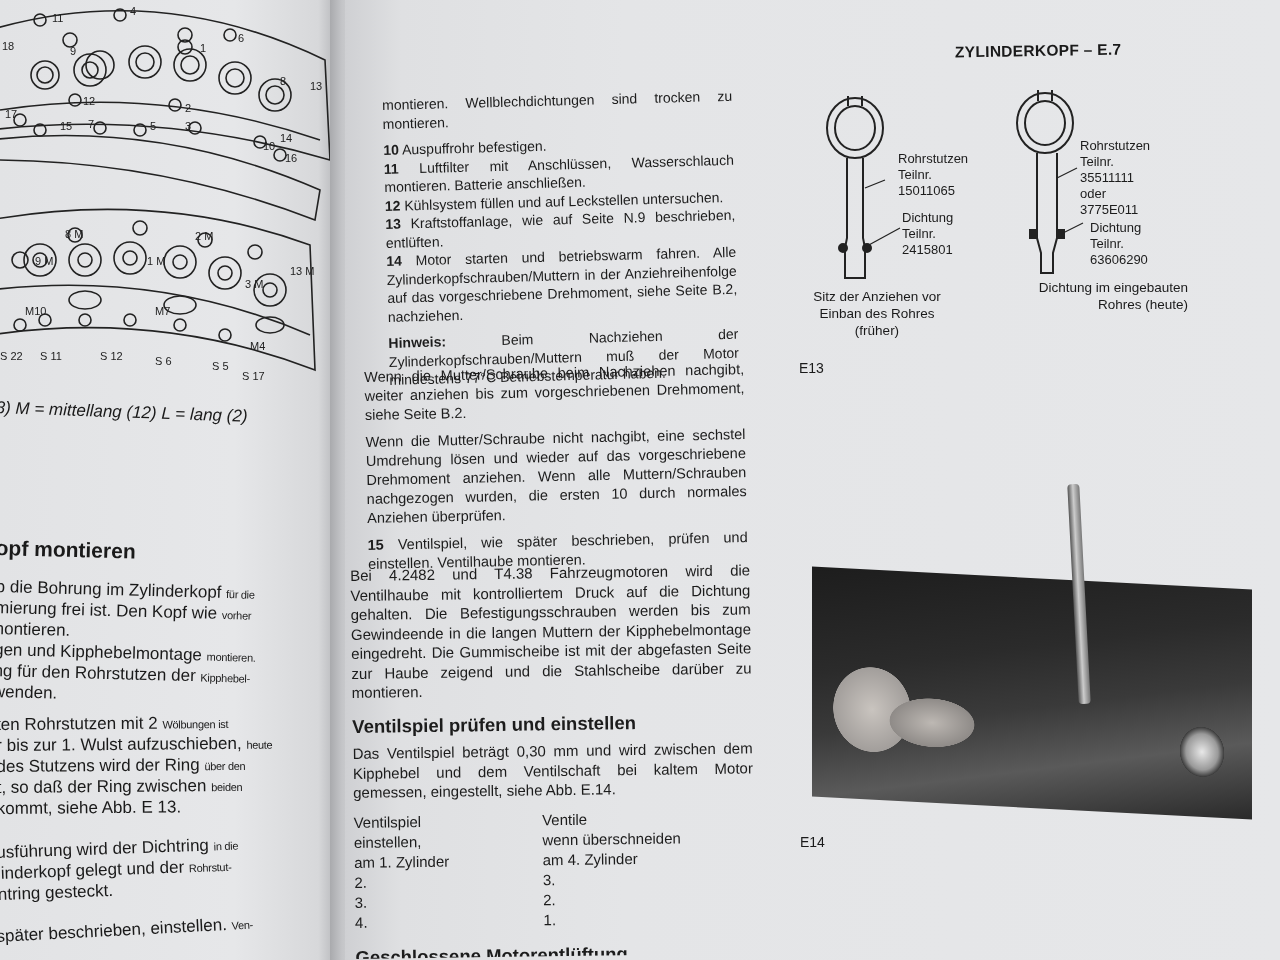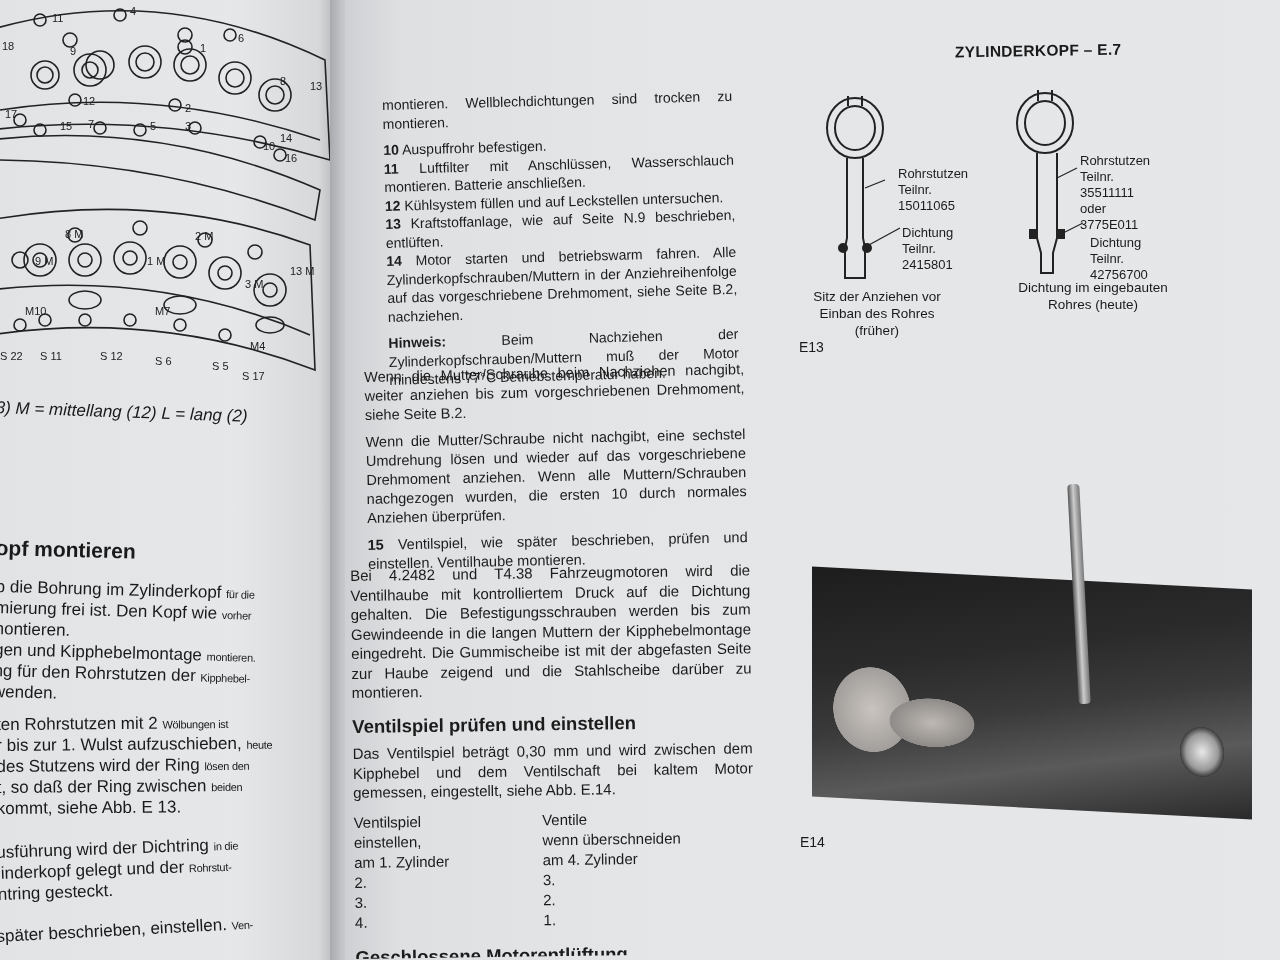--- a/index.html
+++ b/index.html
@@ -54,21 +54,21 @@
   .table2 .c2 { width: 230px; }
   .cut-heading {
     font-size: 18.5px; font-weight: bold; margin-top: 14px; height: 12px; overflow: hidden;
     line-height: 22px;
   }
   .page-title {
     position: absolute; left: 955px; top: 42px; font-size: 15.5px; font-weight: bold;
     transform: rotate(-1deg); letter-spacing: 0.3px;
   }
   .fig {
-    position: absolute; font-size: 13px; line-height: 16px; color: #1c1c1c; margin-top: 15px;
+    position: absolute; font-size: 13px; line-height: 16px; color: #1c1c1c;
   }
   .fig-caption { position: absolute; font-size: 13.5px; line-height: 17px; text-align: center; }
   .fig-label { position: absolute; font-size: 14px; }
   .photo {
     position: absolute; left: 812px; top: 578px; width: 440px; height: 230px;
     transform: skewY(3deg);
     background:
       radial-gradient(ellipse 70px 40px at 120px 150px, #bdb8b3 0%, #8f8b88 60%, transparent 61%),
       radial-gradient(ellipse 55px 60px at 60px 140px, #c9c4bf 0%, #a29e9b 70%, transparent 71%),
       radial-gradient(ellipse 40px 45px at 390px 165px, #e8e8e8 0%, #9a9a9a 40%, #3d3d3d 55%, transparent 56%),
@@ -199,21 +199,21 @@
     <div><span>mierung frei ist. Den Kopf wie </span><span class="small">vorher</span></div>
     <div><span>nontieren.</span><span class="small"></span></div>
     <div><span>gen und Kipphebelmontage </span><span class="small">montieren.</span></div>
     <div><span>ng für den Rohrstutzen der </span><span class="small">Kipphebel-</span></div>
     <div><span>wenden.</span><span class="small"></span></div>
   </div>
 
   <div class="left-text" style="top:714px; transform: rotate(-0.5deg);">
     <div><span>ten Rohrstutzen mit 2 </span><span class="small">Wölbungen ist</span></div>
     <div><span>r bis zur 1. Wulst aufzuschieben, </span><span class="small">heute</span></div>
-    <div><span>des Stutzens wird der Ring </span><span class="small">lösen den</span></div>
+    <div><span>des Stutzens wird der Ring </span><span class="small">über den</span></div>
     <div><span>t, so daß der Ring zwischen </span><span class="small">beiden</span></div>
     <div><span>kommt, siehe Abb. E 13.</span><span class="small"></span></div>
   </div>
 
   <div class="left-text" style="top:842px; transform: rotate(-2deg);">
     <div><span>usführung wird der Dichtring </span><span class="small">in die</span></div>
     <div><span>linderkopf gelegt und der </span><span class="small">Rohrstut-</span></div>
     <div><span>ntring gesteckt.</span><span class="small"></span></div>
   </div>
 
@@ -308,28 +308,28 @@
 <div class="fig" style="left:1080px; top:138px;">
   <div>Rohrstutzen</div>
   <div>Teilnr.</div>
   <div>35511111</div>
   <div>oder</div>
   <div>3775E011</div>
 </div>
 <div class="fig" style="left:1090px; top:220px;">
   <div>Dichtung</div>
   <div>Teilnr.</div>
-  <div>42756700</div>
+  <div>63606290</div>
 </div>
 <div class="fig-caption" style="left:792px; top:288px; width:170px;">
   <div>Sitz der Anziehen vor</div>
   <div>Einban des Rohres</div>
   <div>(früher)</div>
 </div>
-<div class="fig-caption" style="left:998px; top:279px; width:190px;">
+<div class="fig-caption" style="left:998px; top:279px; width:190px;text-align:right;">
   <div>Dichtung im eingebauten</div>
   <div>Rohres (heute)</div>
 </div>
-<div class="fig-label" style="left:799px; top:339px;">E13</div>
+<div class="fig-label" style="left:799px; top:360px;">E13</div>
 
 <div class="photo"></div>
 <div class="tool-shaft"></div>
 <div class="fig-label" style="left:800px; top:834px;">E14</div>
 
 </body></html>

